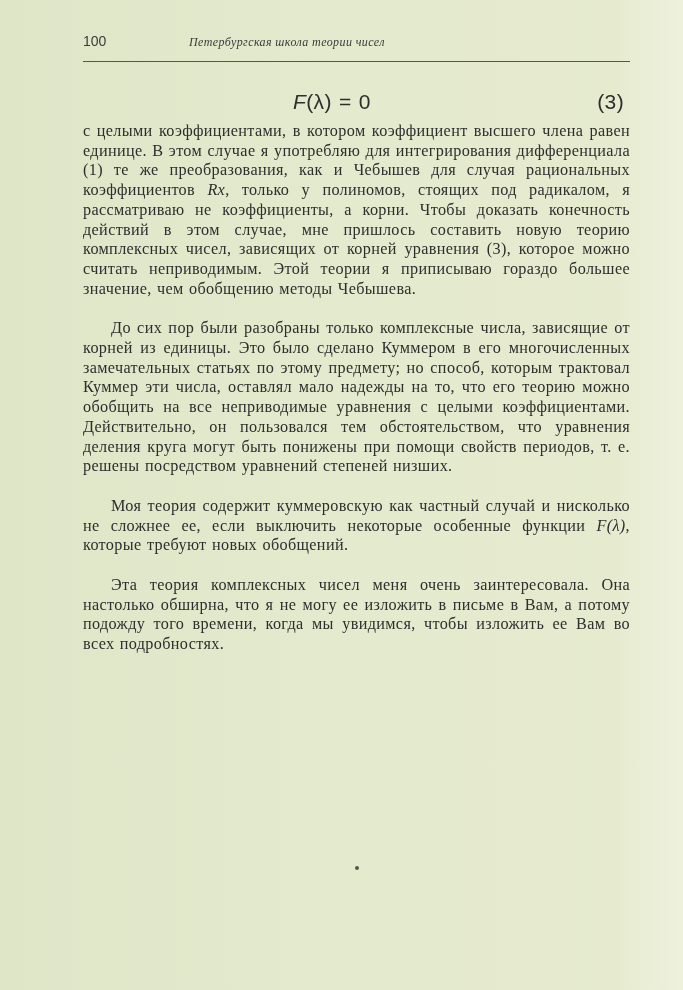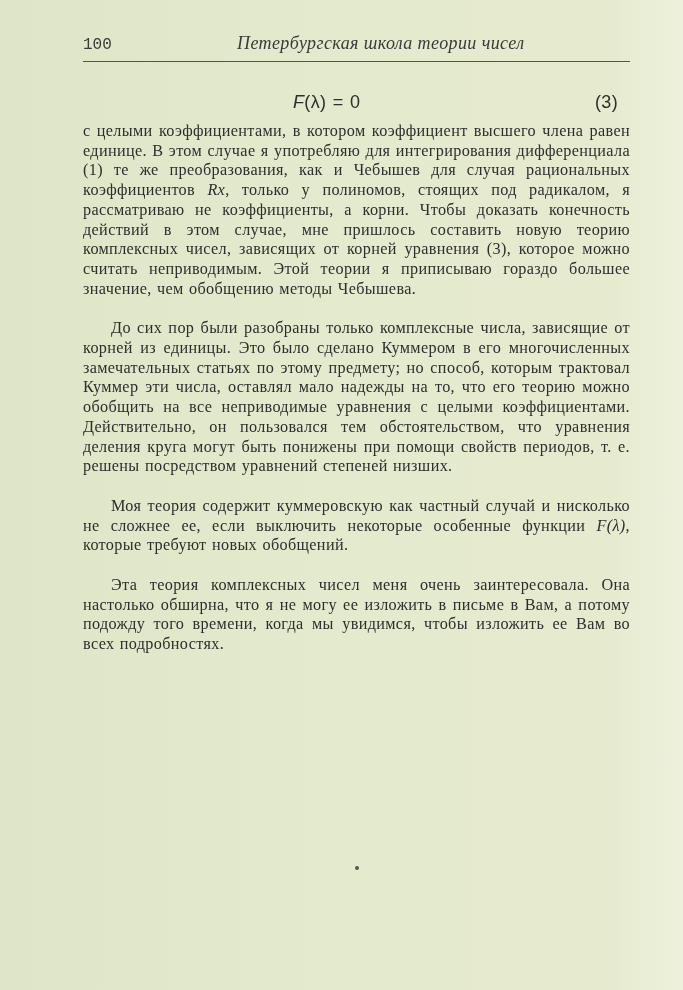--- a/index.html
+++ b/index.html
@@ -23,28 +23,28 @@
     }
     .running-head {
       display: flex;
       align-items: baseline;
       height: 22px;
       font-size: 14px;
       color: #3a3a3a;
     }
     .page-number {
       width: 50px;
-      font-family: Liberation Mono, monospace;
-      font-size: 16px;
+      font-family: Liberation Sans, sans-serif;
+      font-size: 14px;
     }
     .running-title {
       font-style: italic;
-      font-size: 18px;
+      font-size: 12px;
       letter-spacing: 0.4px;
-      margin-left: 104px;
+      margin-left: 56px;
     }
     .head-rule {
       height: 0;
       border-top: 1.5px solid #555;
       margin-top: 6px;
       margin-bottom: 20px;
     }
     .body-text {
       font-size: 16.2px;
       line-height: 19.7px;
@@ -56,22 +56,22 @@
       margin: 0;
     }
     .body-text p.indent {
       text-indent: 28px;
       margin-top: 20px;
     }
     .equation-row {
       position: relative;
       height: 40px;
       line-height: 40px;
-      margin: 2px 10px 0 0;
-      font-size: 18px;
+      margin: 2px 4px 0 0;
+      font-size: 21px;
     }
     .equation {
       position: absolute;
       left: 210px;
       font-family: "Liberation Sans", sans-serif;
     }
     .equation .var {
       font-style: italic;
     }
     .equation-number {

